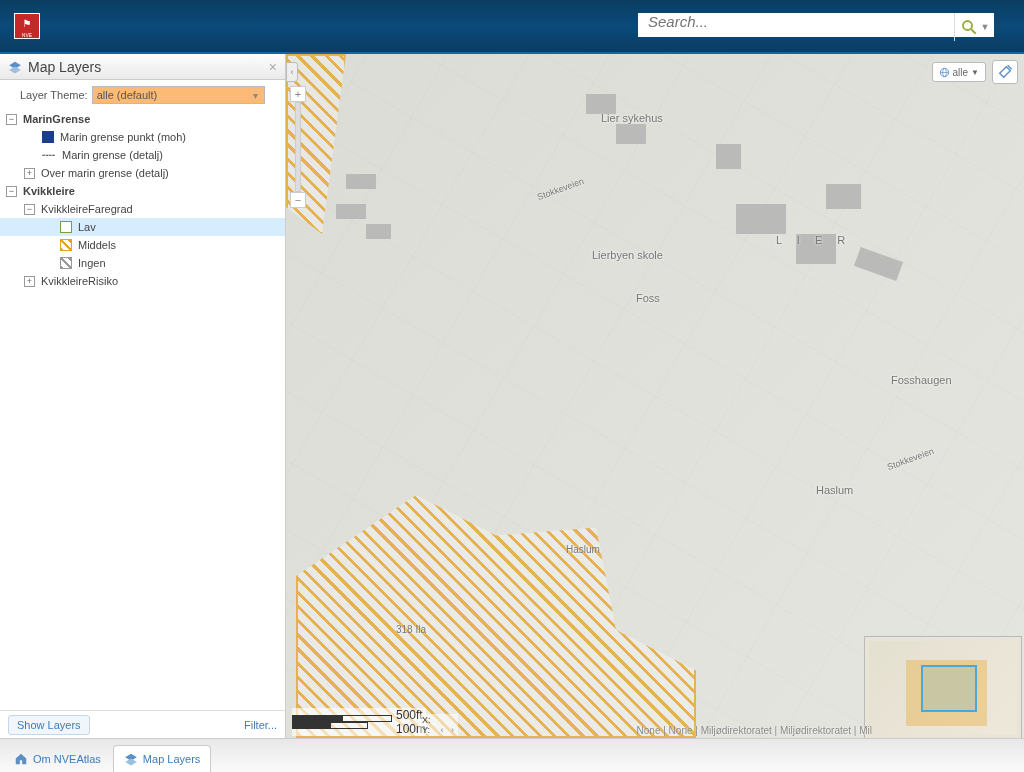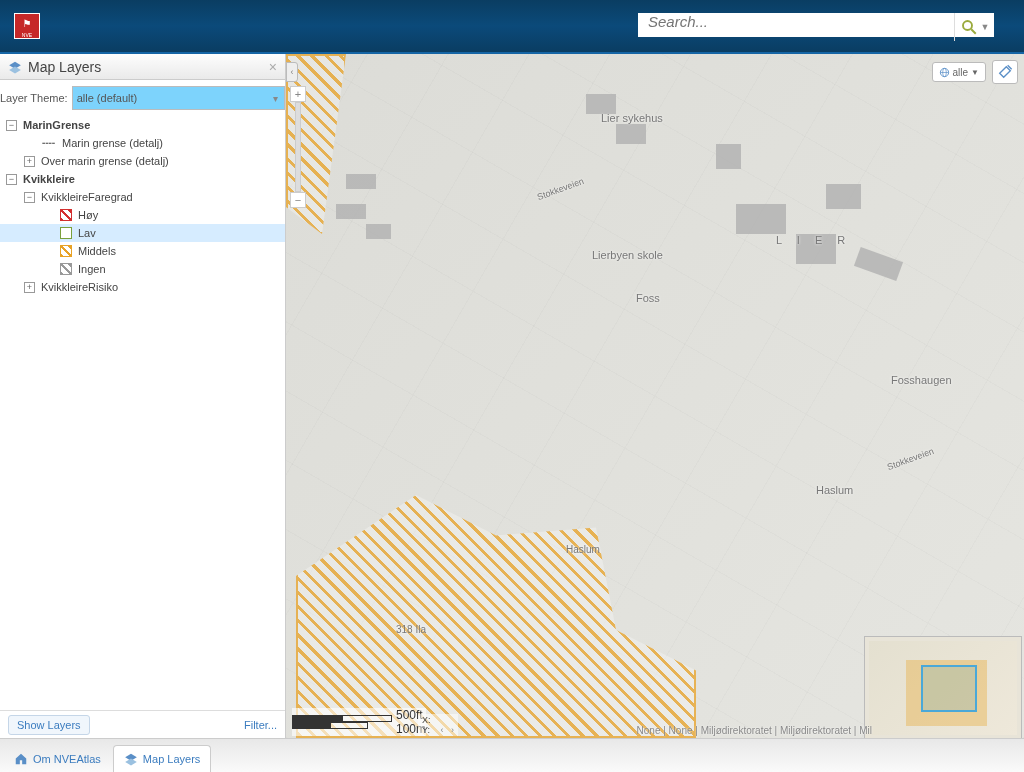--- a/index.html
+++ b/index.html
@@ -16,23 +16,23 @@
 .search-dropdown { font-size: 9px; color: #888; margin-left: 3px; }
 
 .main { position: absolute; top: 54px; left: 0; right: 0; bottom: 34px; display: flex; }
 
 .sidebar { width: 286px; background: #fff; border-right: 1px solid #ccc; display: flex; flex-direction: column; }
 .panel-header { height: 26px; background: linear-gradient(to bottom, #fdfdfd, #eaeaea); border-bottom: 1px solid #ccc; display: flex; align-items: center; padding: 0 8px; }
 .layers-icon { width: 14px; height: 14px; margin-right: 6px; }
 .panel-title { font-size: 14px; color: #444; flex: 1; }
 .close-x { font-size: 14px; color: #aaa; cursor: pointer; }
 
-.theme-row { display: flex; align-items: center; padding: 6px 0; font-size: 11px; }
+.theme-row { display: flex; align-items: center; padding: 6px 20px; font-size: 11px; }
 .theme-label { color: #555; margin-right: 4px; }
-.theme-select { flex: 1; border: 1px solid #bbb; height: 24px; font-size: 11px; padding: 0 4px; color: #555; background: #7dd3fc; position: relative; display: flex; align-items: center; }
+.theme-select { flex: 1; border: 1px solid #bbb; height: 18px; font-size: 11px; padding: 0 4px; color: #555; background: #fdba74; position: relative; display: flex; align-items: center; }
 .theme-select::after { content: "▾"; position: absolute; right: 6px; color: #888; font-size: 10px; }
 
 .tree { flex: 1; overflow: auto; font-size: 11px; color: #444; }
 .tree-item { display: flex; align-items: center; padding: 3px 6px; white-space: nowrap; }
 .tree-item.selected { background: #d6ecff; }
 .toggle { width: 11px; height: 11px; border: 1px solid #999; display: inline-flex; align-items: center; justify-content: center; font-size: 9px; line-height: 1; margin-right: 6px; color: #666; cursor: pointer; }
 .spacer1 { width: 18px; }
 .spacer2 { width: 36px; }
 .swatch { width: 12px; height: 12px; margin-right: 6px; border: 1px solid #999; flex-shrink: 0; }
 .swatch.blue-sq { background: #1a3e8c; border: none; }
@@ -135,42 +135,41 @@
           <span>alle (default)</span>
         </div>
     </div>
     <div class="tree">
       <div class="tree-item">
           <span class="toggle">−</span>
           <b>MarinGrense</b>
         </div>
       <div class="tree-item">
           <span class="spacer2"></span>
+          <span class="swatch blue-sq"></span>
+          <span>Marin grense punkt (moh)</span>
+        </div>
+      <div class="tree-item">
+          <span class="spacer2"></span>
           <span class="swatch dash">╌╌</span>
           <span>Marin grense (detalj)</span>
         </div>
       <div class="tree-item">
           <span class="spacer1"></span>
           <span class="toggle">+</span>
           <span>Over marin grense (detalj)</span>
         </div>
       <div class="tree-item">
           <span class="toggle">−</span>
           <b>Kvikkleire</b>
         </div>
       <div class="tree-item">
           <span class="spacer1"></span>
           <span class="toggle">−</span>
           <span>KvikkleireFaregrad</span>
-        </div>
-      <div class="tree-item">
-          <span class="spacer2"></span>
-          <span class="spacer1"></span>
-          <span class="swatch hatch-red"></span>
-          <span>Høy</span>
         </div>
       <div class="tree-item selected">
           <span class="spacer2"></span>
           <span class="spacer1"></span>
           <span class="swatch hatch-green"></span>
           <span>Lav</span>
         </div>
       <div class="tree-item">
           <span class="spacer2"></span>
           <span class="spacer1"></span>

